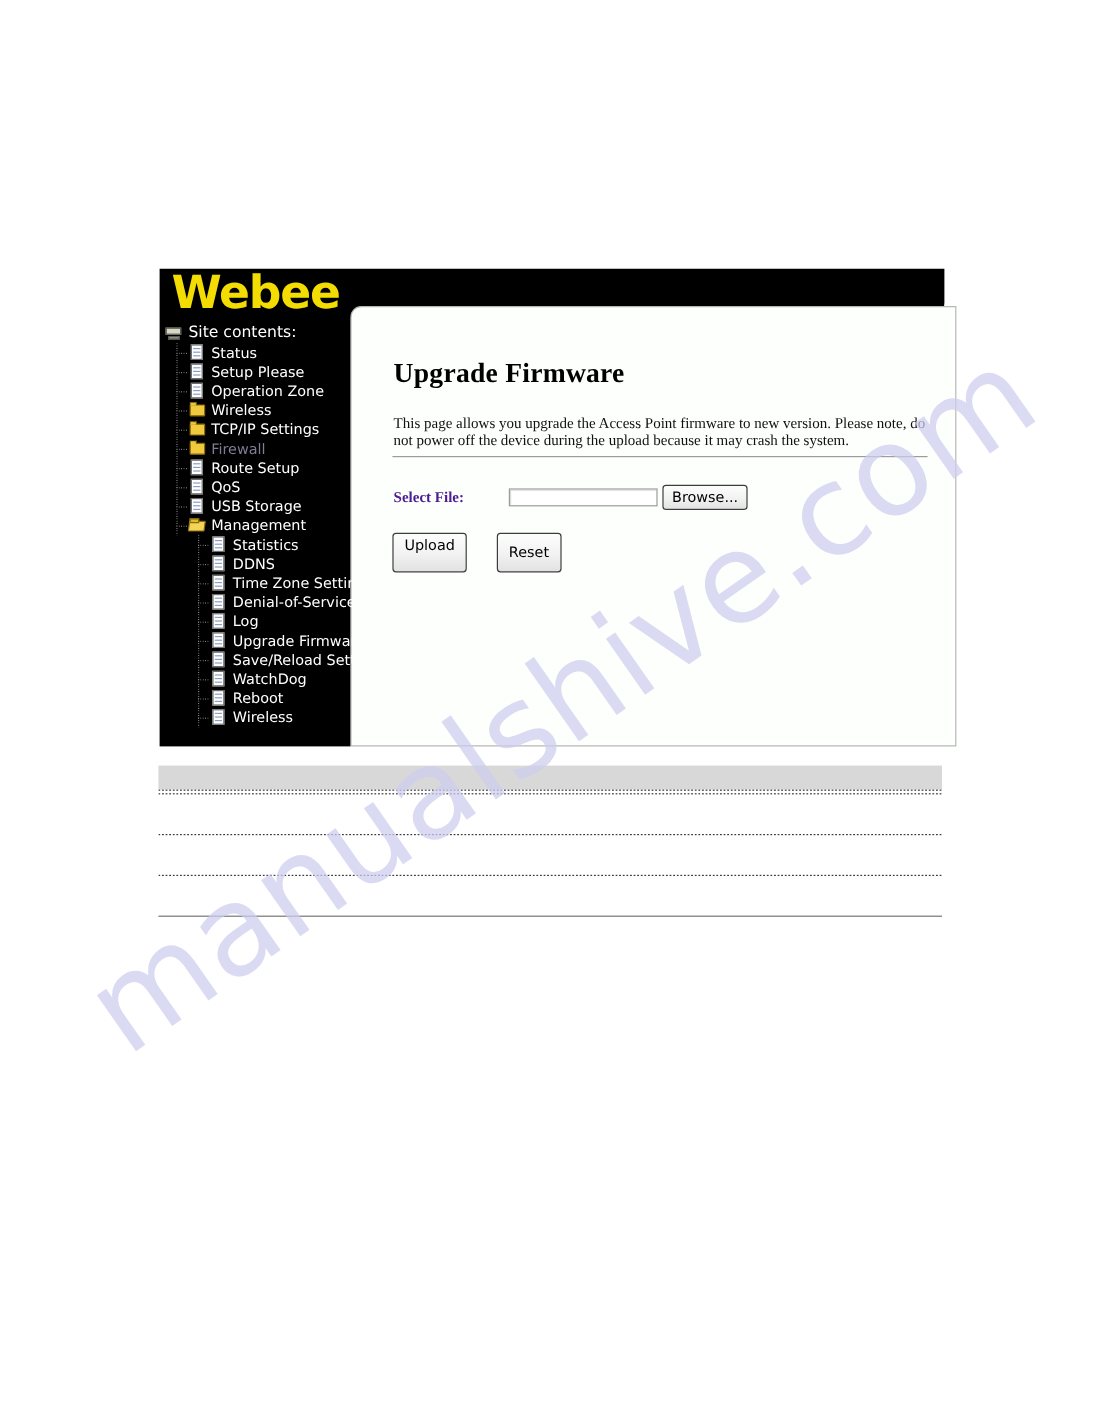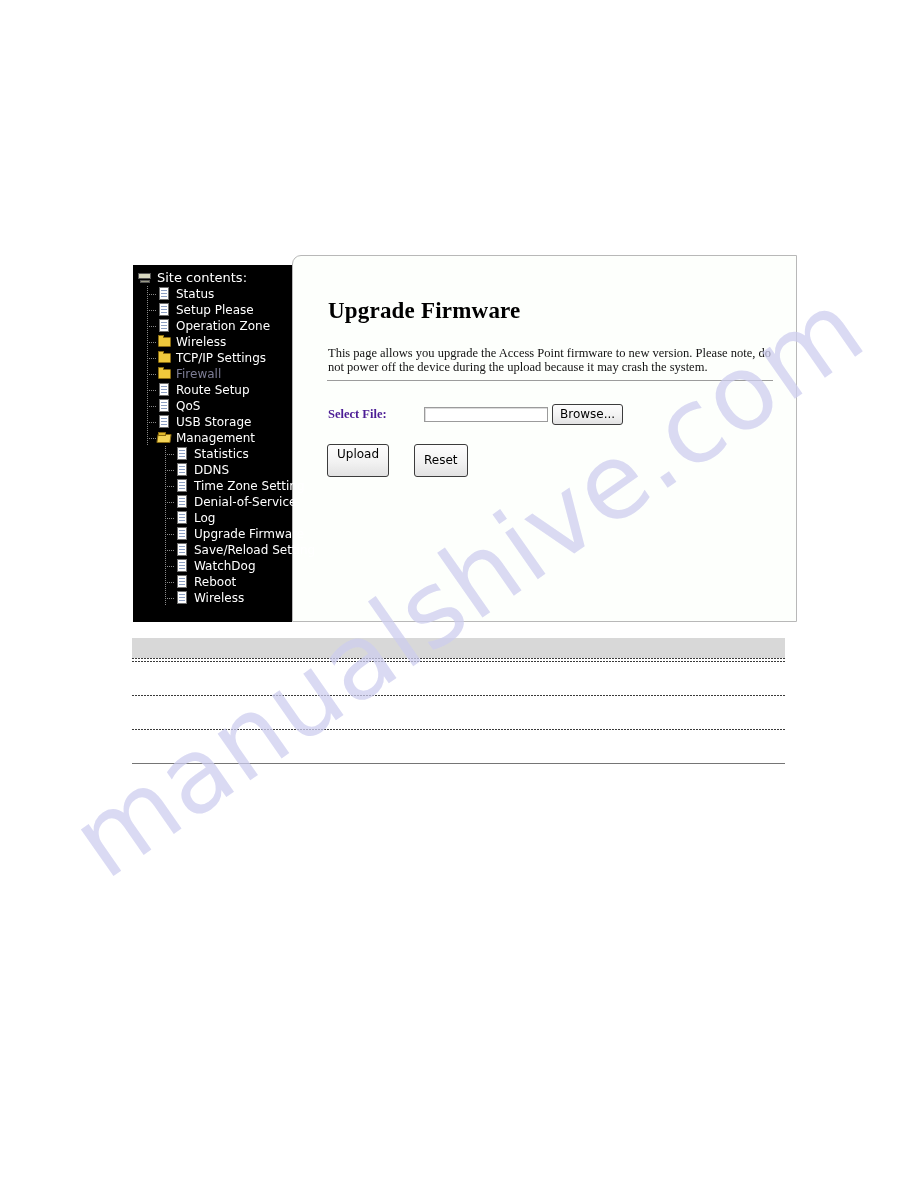--- a/index.html
+++ b/index.html
@@ -337,20 +337,23 @@
   .solid-line {
     height: 1px;
     background: #757575;
   }
 </style>
 </head>
 <body>
 
 <div id="page-shot">
 
+  <div id="banner">
+    <div id="logo">Webee</div>
+  </div>
 
   <div id="content">
     <div id="page-title">Upgrade Firmware</div>
     <div id="page-desc">This page allows you upgrade the Access Point firmware to new version. Please note, do not power off the device during the upload because it may crash the system.</div>
     <div id="rule"></div>
 
     <div id="form-row">
       <span id="select-file-label">Select File:</span>
       <input id="file-input" type="text" value="" style="">
       <button id="browse-button" class="btn">Browse...</button>

